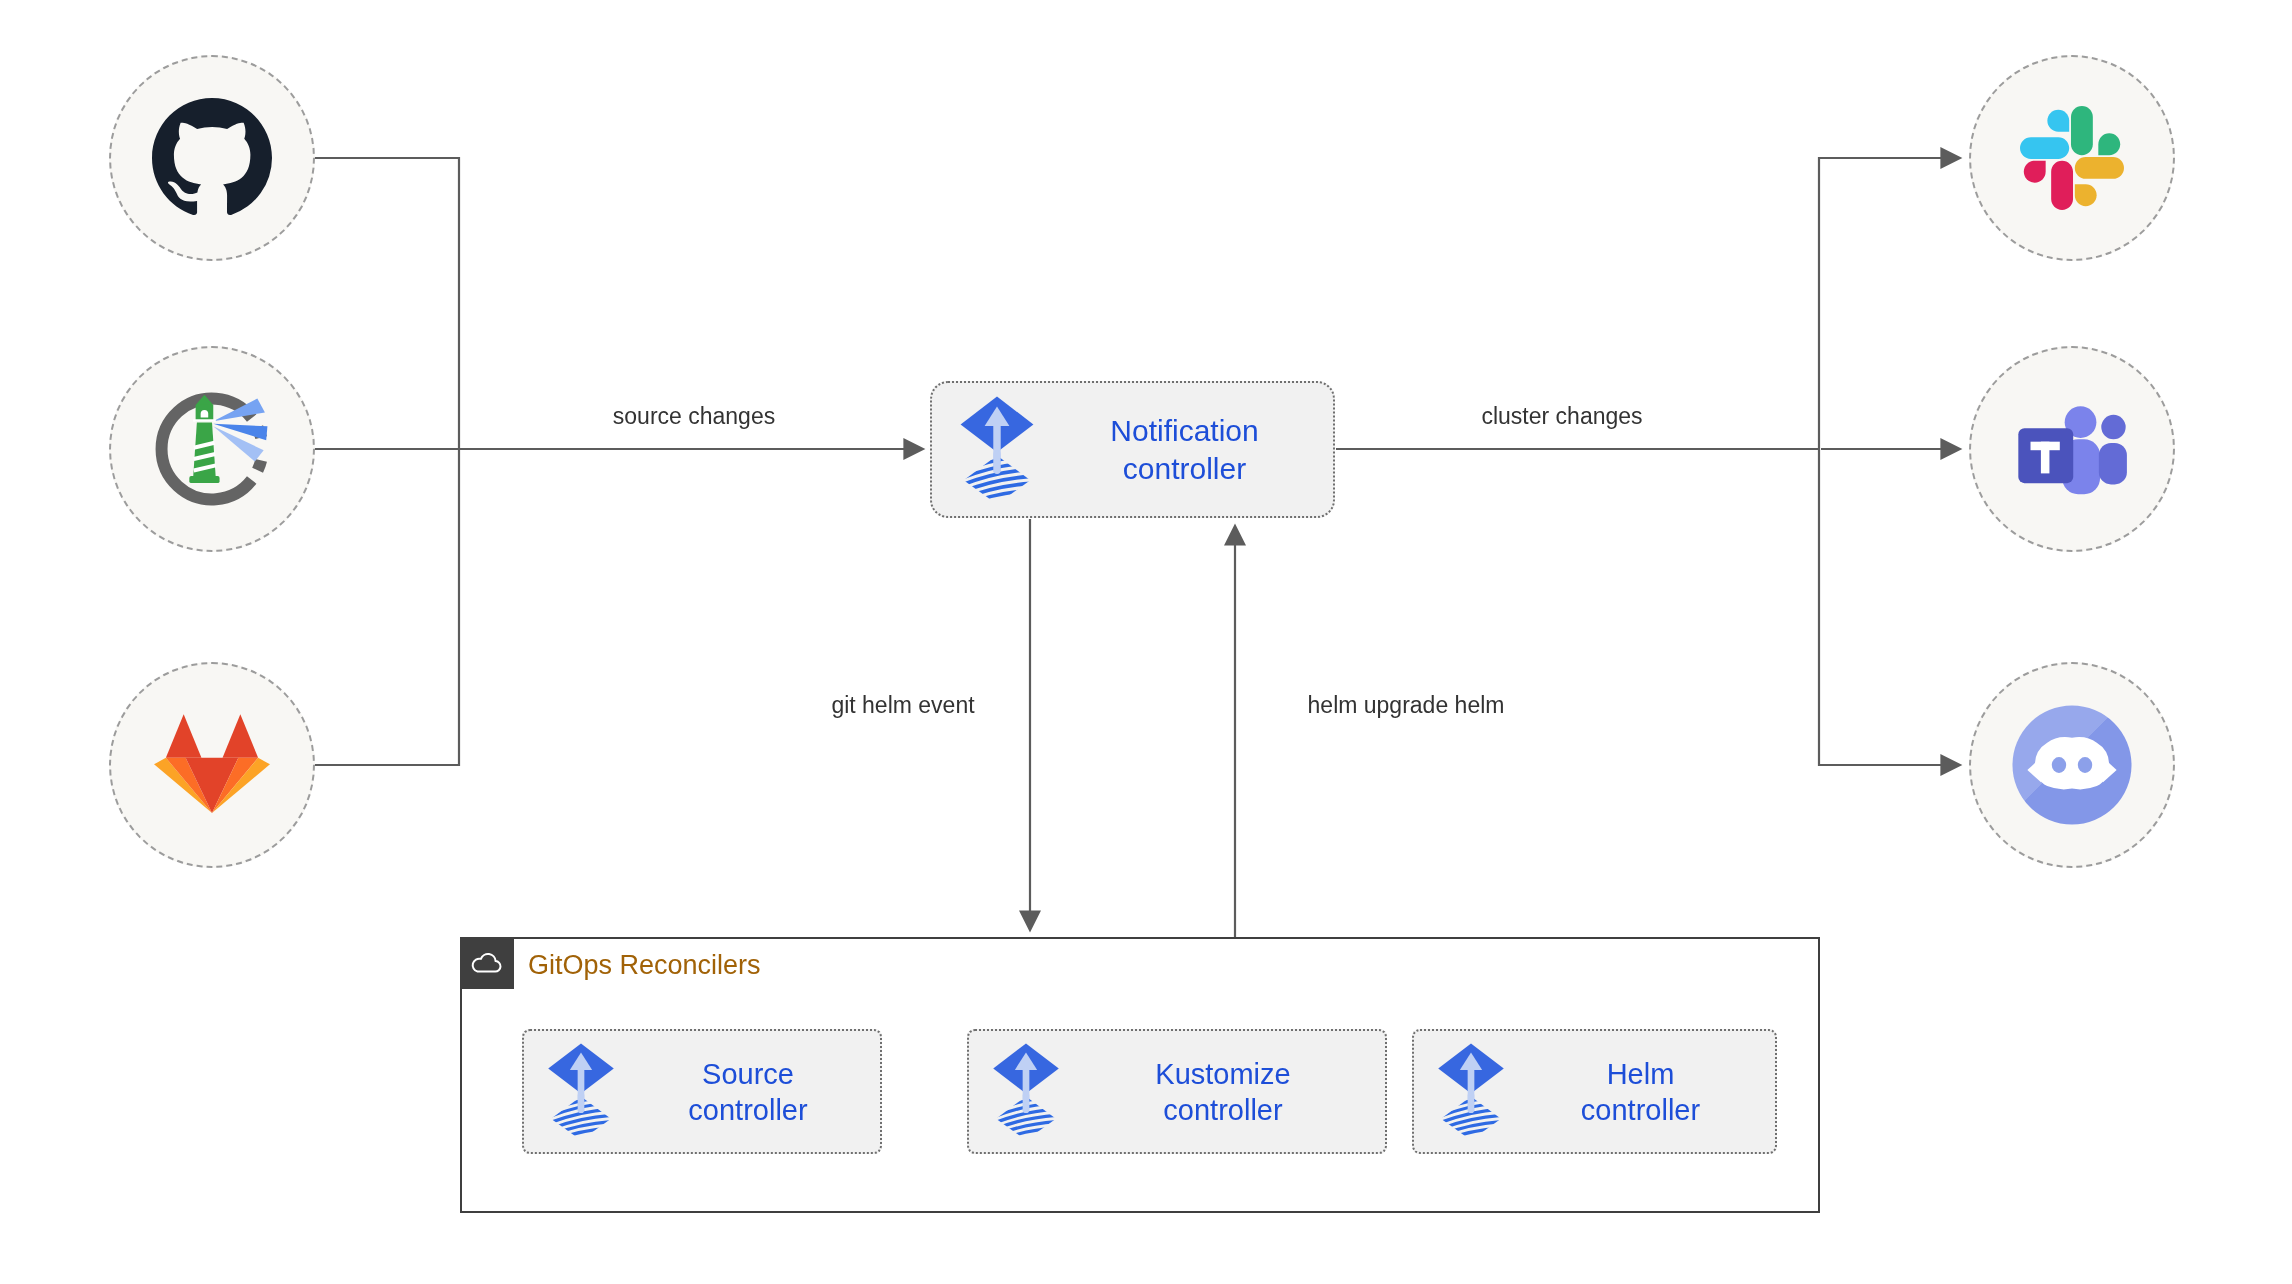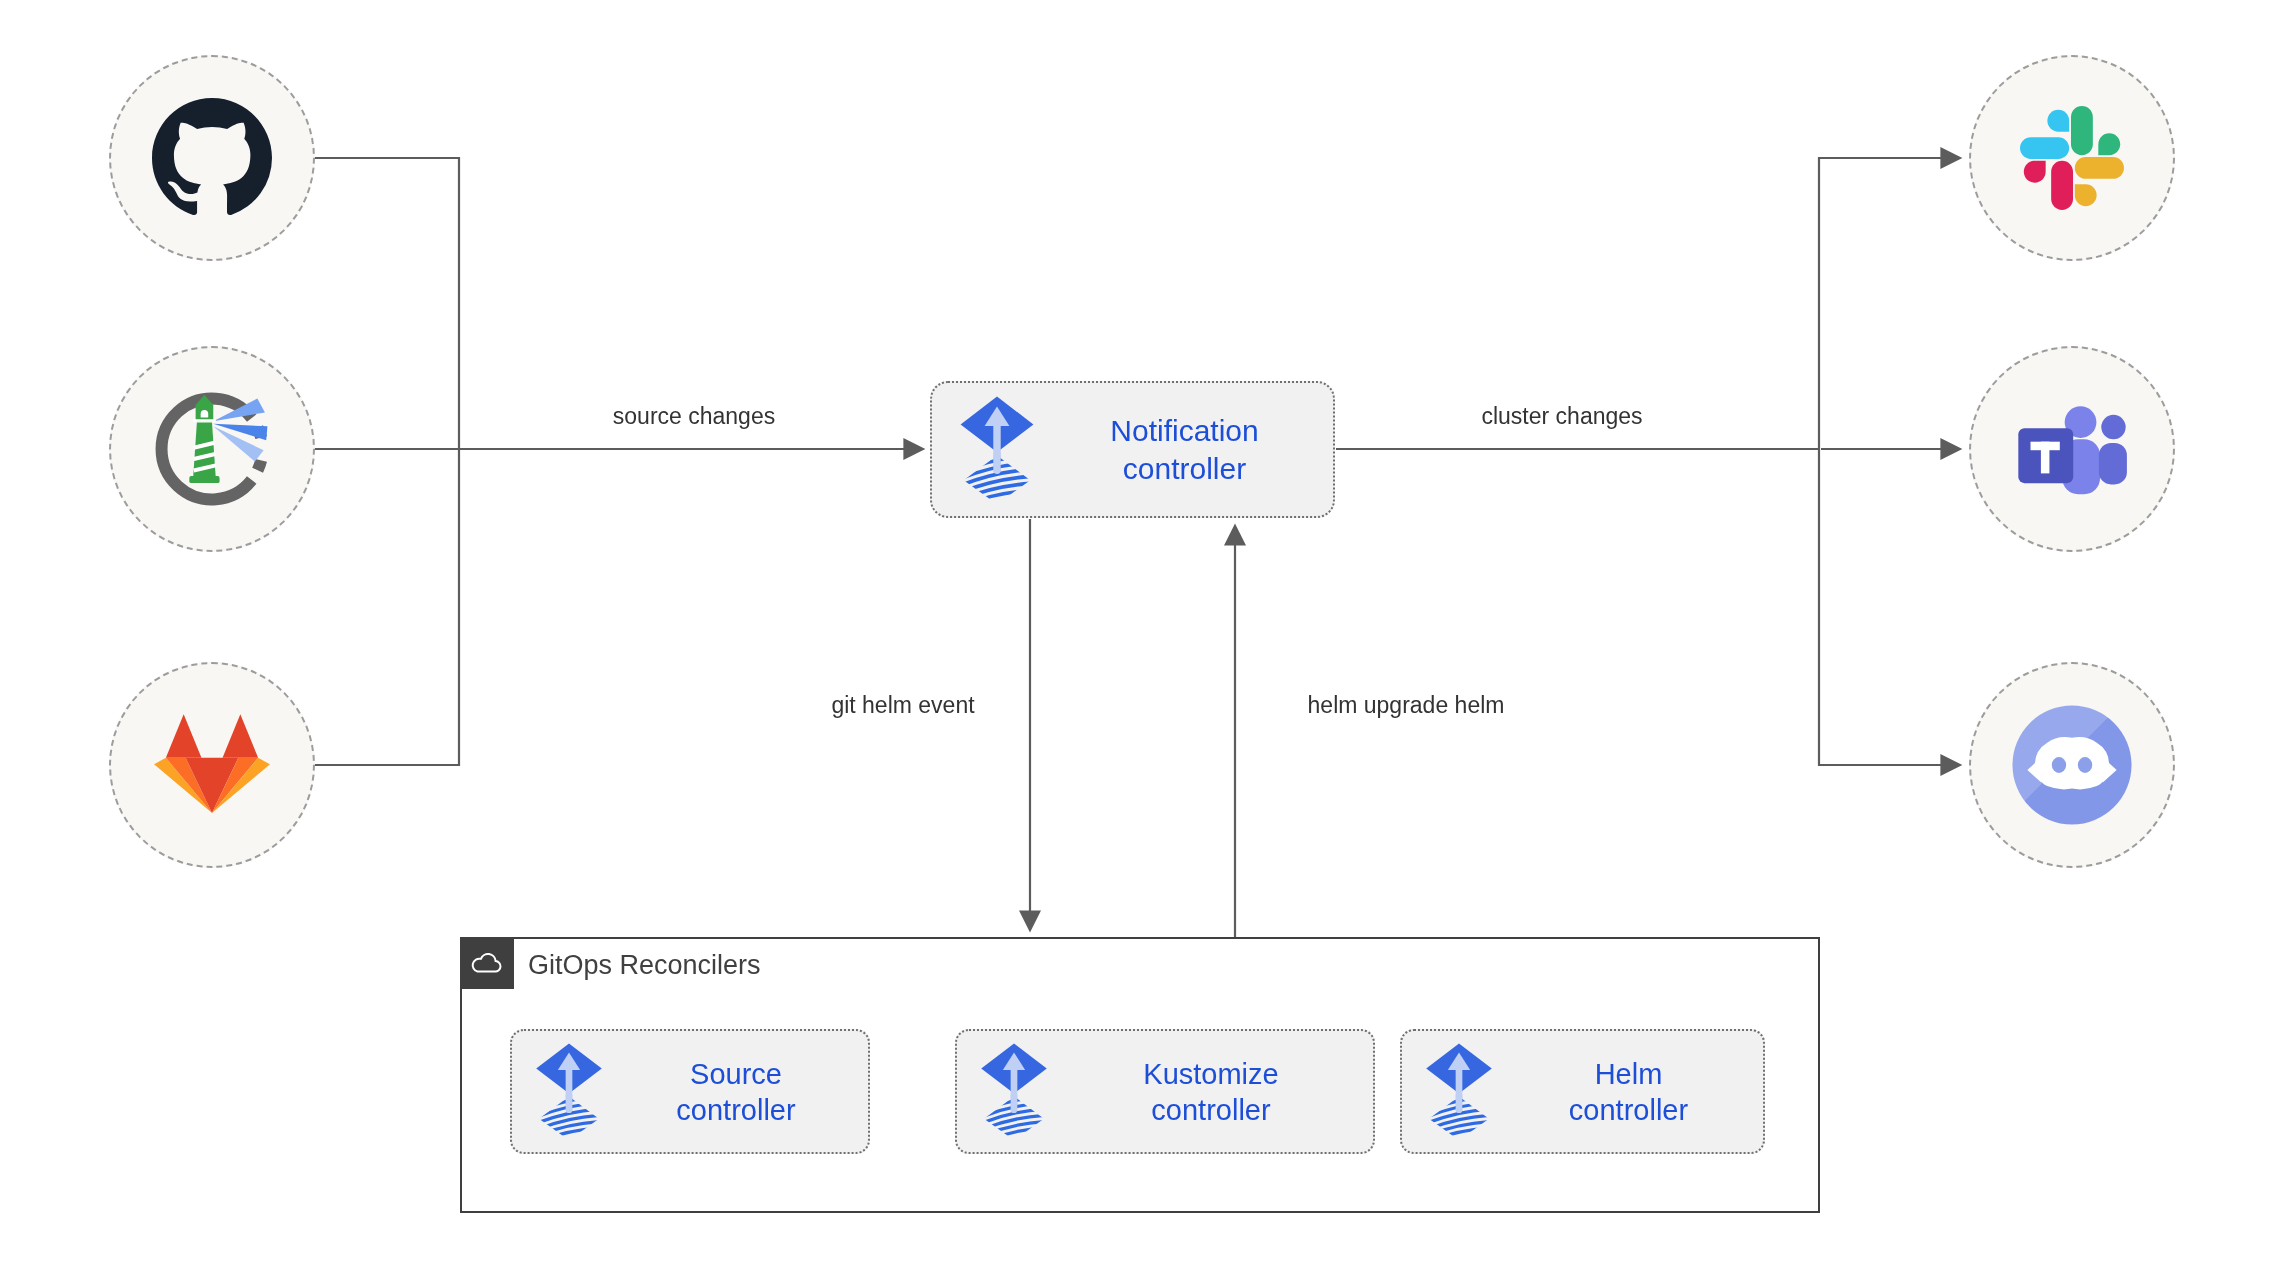--- a/index.html
+++ b/index.html
@@ -6,30 +6,30 @@
   body{font-family:"Liberation Sans","DejaVu Sans",sans-serif;}
   .stage{position:relative;width:2292px;height:1284px;background:#ffffff;overflow:hidden;}
   .wires{position:absolute;left:0;top:0;z-index:1;}
   .circle{position:absolute;width:206px;height:206px;box-sizing:border-box;
     border:2px dashed #9c9c9c;border-radius:50%;background:#f8f7f4;
     display:flex;align-items:center;justify-content:center;z-index:2;}
   .node{position:absolute;box-sizing:border-box;background:#f1f1f1;
     border:2.4px dotted #6f6f6f;border-radius:18px;display:flex;align-items:center;z-index:3;}
   .node .flux{margin-left:26px;flex:0 0 auto;}
   .node-label{flex:1;text-align:center;font-size:30px;line-height:38px;color:#1d4ed8;}
-  .node.inner{border-radius:14px;}
+  .node.inner{border-radius:8px;margin-left:12px;}
   .node.inner .flux{margin-left:22px;}
   .node.inner .node-label{font-size:29px;line-height:36px;}
   .edge-label{position:absolute;transform:translateX(-50%);font-size:23px;color:#333333;
     white-space:nowrap;z-index:2;}
   .group{position:absolute;left:460px;top:937px;width:1360px;height:276px;box-sizing:border-box;
     border:2px solid #3f3f3f;background:#ffffff;z-index:2;}
   .group-badge{position:absolute;left:-2px;top:-2px;width:54px;height:52px;background:#3f3f3f;
     display:flex;align-items:center;justify-content:center;}
-  .group-title{position:absolute;left:66px;top:11px;font-size:27px;color:#404040;}
+  .group-title{position:absolute;left:66px;top:11px;font-size:27px;color:#a16207;}
   svg{display:block;}
 </style>
 </head>
 <body>
 
 <svg width="0" height="0" style="position:absolute" aria-hidden="true">
   <defs>
     <clipPath id="flux-wave-clip" clipPathUnits="userSpaceOnUse">
       <polygon points="50,78 93,110 50,141 7,110"></polygon>
     </clipPath>

